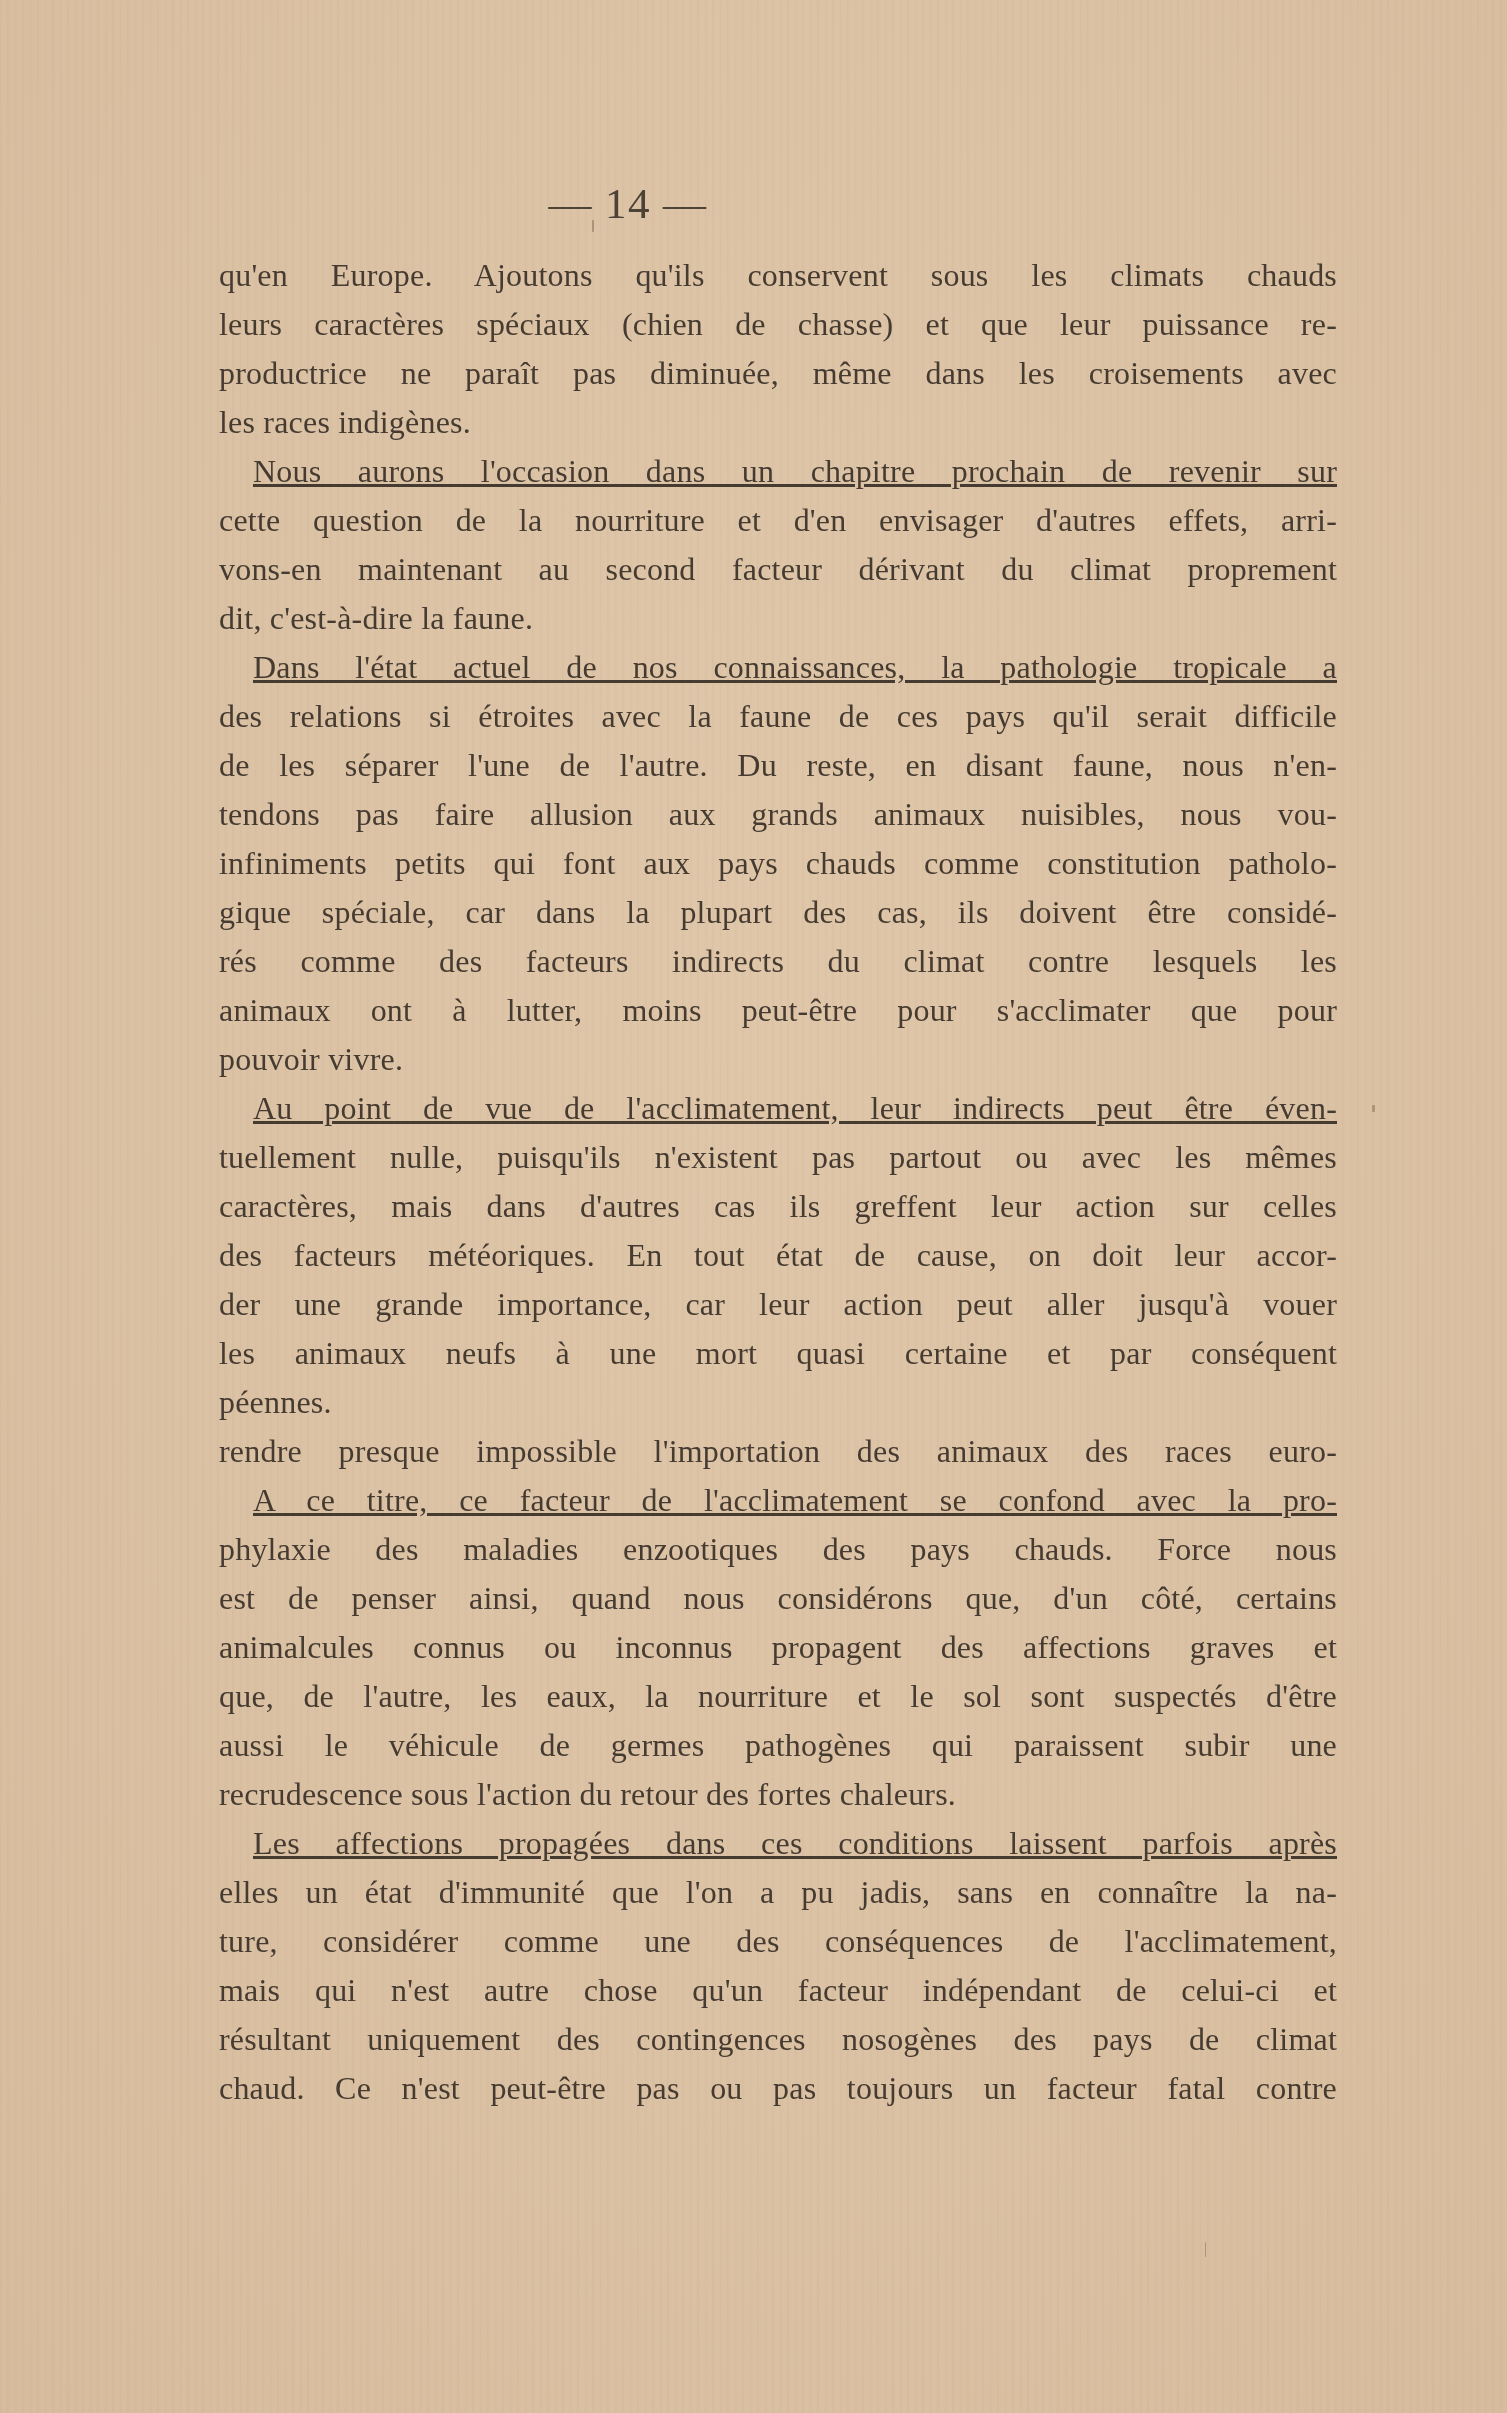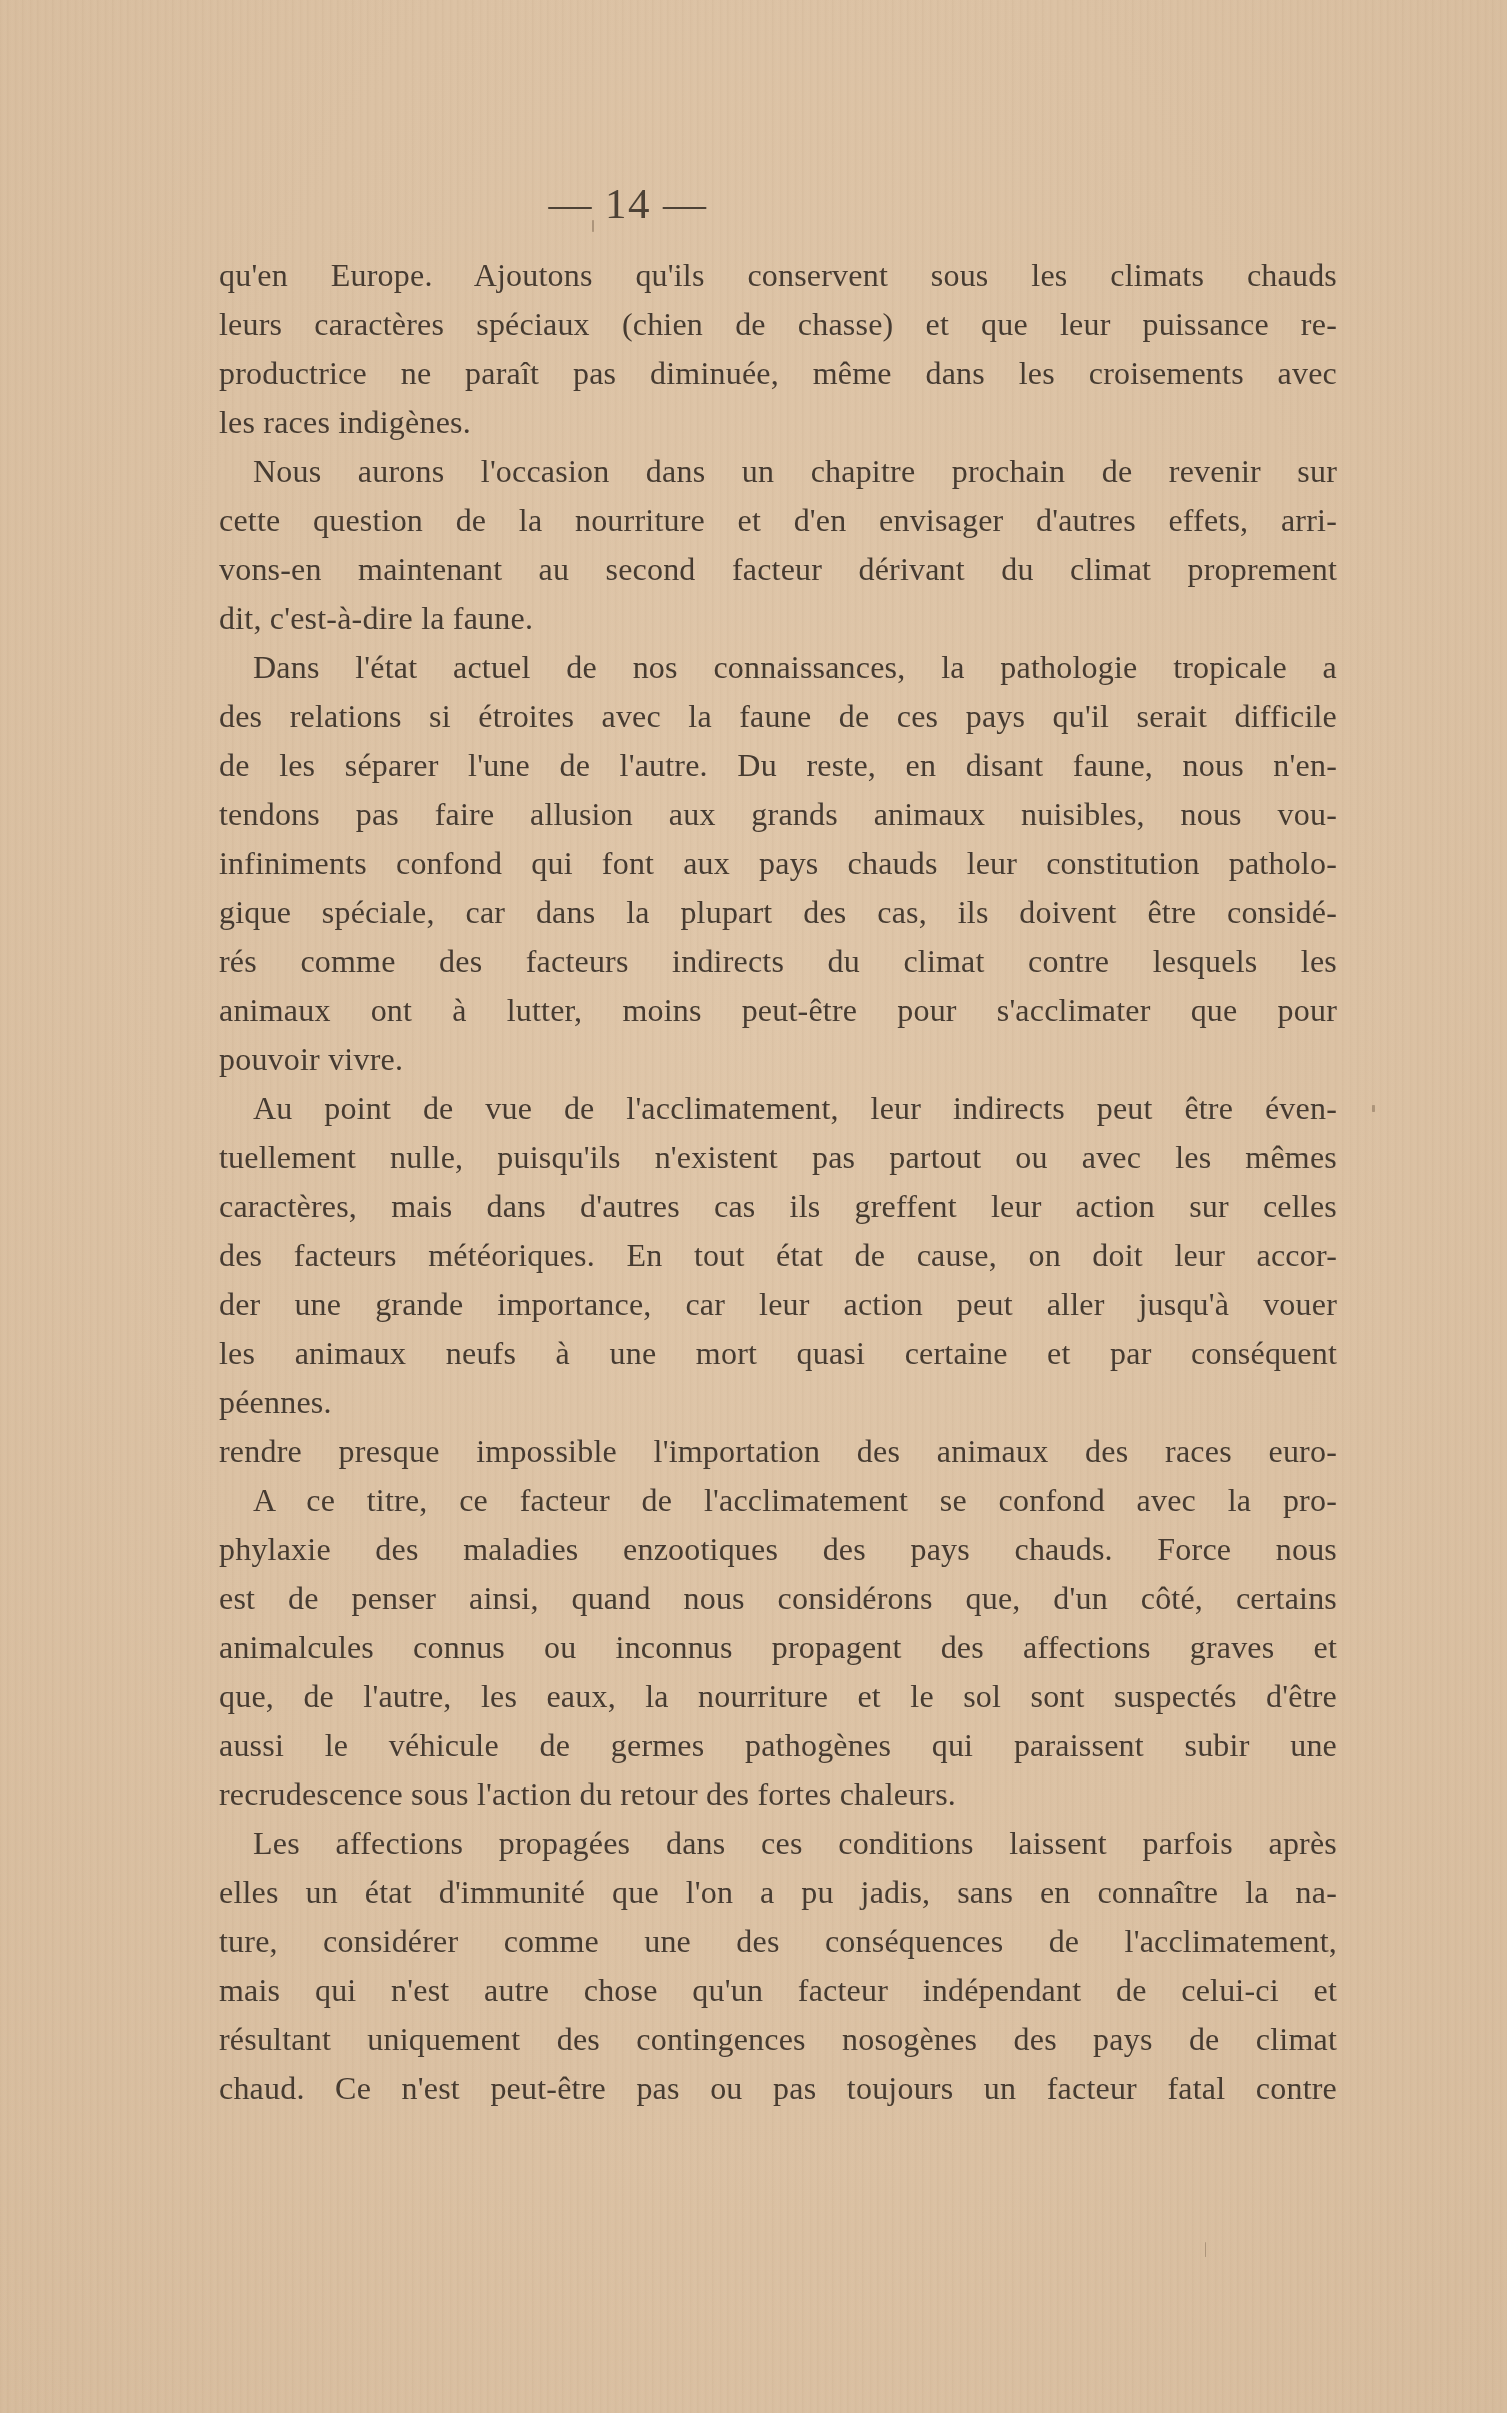--- a/index.html
+++ b/index.html
@@ -48,20 +48,21 @@
       height: 49px;
       white-space: nowrap;
       text-align: justify;
       text-align-last: justify;
       transform-origin: left center;
       letter-spacing: 0.2px;
       margin-left: 40px;
     }
     .line.indent {
       padding-left: 34px;
+      text-decoration: underline;
     }
     .line.last {
       text-align-last: left;
     }
     .fleck {
       position: absolute;
       width: 2.1px;
       background: rgba(90,70,50,0.35);
       border-radius: 0.7px;
     }
@@ -83,21 +84,21 @@
     <span class="line" style="width: 1118px; box-sizing: border-box;">productrice ne paraît pas diminuée, même dans les croisements avec</span>
     <span class="line last">les races indigènes.</span>
     <span class="line indent" style="width: 1118px; box-sizing: border-box;">Nous aurons l'occasion dans un chapitre prochain de revenir sur</span>
     <span class="line" style="width: 1118px; box-sizing: border-box;">cette question de la nourriture et d'en envisager d'autres effets, arri-</span>
     <span class="line" style="width: 1118px; box-sizing: border-box;">vons-en maintenant au second facteur dérivant du climat proprement</span>
     <span class="line last">dit, c'est-à-dire la faune.</span>
     <span class="line indent" style="width: 1118px; box-sizing: border-box;">Dans l'état actuel de nos connaissances, la pathologie tropicale a</span>
     <span class="line" style="width: 1118px; box-sizing: border-box;">des relations si étroites avec la faune de ces pays qu'il serait difficile</span>
     <span class="line" style="width: 1118px; box-sizing: border-box;">de les séparer l'une de l'autre. Du reste, en disant faune, nous n'en-</span>
     <span class="line" style="width: 1118px; box-sizing: border-box;">tendons pas faire allusion aux grands animaux nuisibles, nous vou-</span>
-    <span class="line" style="width: 1118px; box-sizing: border-box;">infiniments confond qui font aux pays chauds leur constitution patholo-</span>
+    <span class="line" style="width: 1118px; box-sizing: border-box;">infiniments petits qui font aux pays chauds comme constitution patholo-</span>
     <span class="line" style="width: 1118px; box-sizing: border-box;">gique spéciale, car dans la plupart des cas, ils doivent être considé-</span>
     <span class="line" style="width: 1118px; box-sizing: border-box;">rés comme des facteurs indirects du climat contre lesquels les</span>
     <span class="line" style="width: 1118px; box-sizing: border-box;">animaux ont à lutter, moins peut-être pour s'acclimater que pour</span>
     <span class="line last">pouvoir vivre.</span>
     <span class="line indent" style="width: 1118px; box-sizing: border-box;">Au point de vue de l'acclimatement, leur indirects peut être éven-</span>
     <span class="line" style="width: 1118px; box-sizing: border-box;">tuellement nulle, puisqu'ils n'existent pas partout ou avec les mêmes</span>
     <span class="line" style="width: 1118px; box-sizing: border-box;">caractères, mais dans d'autres cas ils greffent leur action sur celles</span>
     <span class="line" style="width: 1118px; box-sizing: border-box;">des facteurs météoriques. En tout état de cause, on doit leur accor-</span>
     <span class="line" style="width: 1118px; box-sizing: border-box;">der une grande importance, car leur action peut aller jusqu'à vouer</span>
     <span class="line" style="width: 1118px; box-sizing: border-box;">les animaux neufs à une mort quasi certaine et par conséquent</span>

